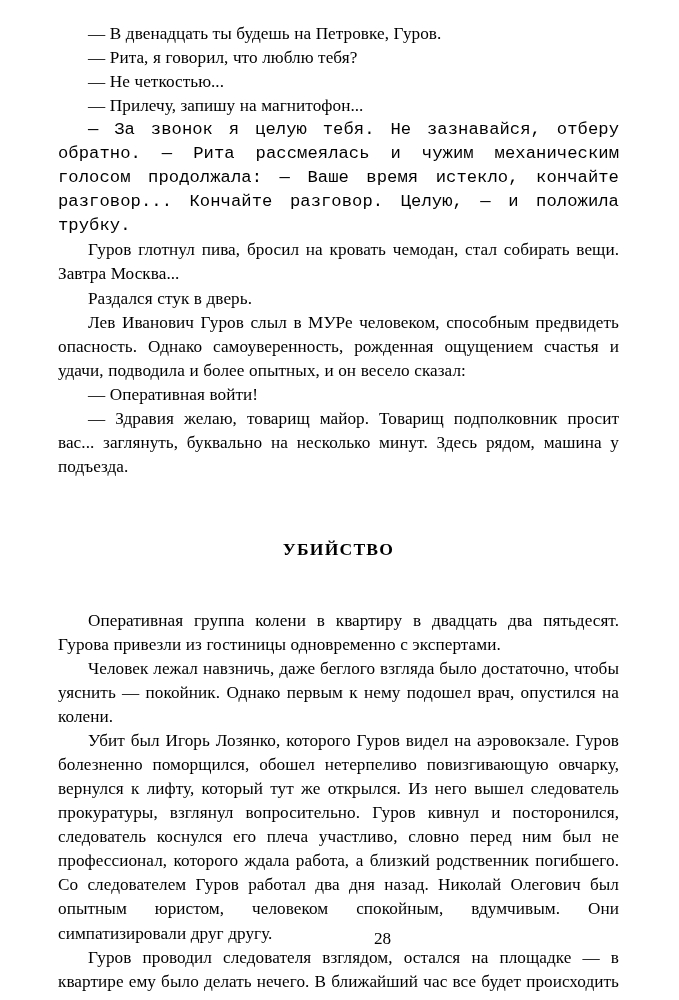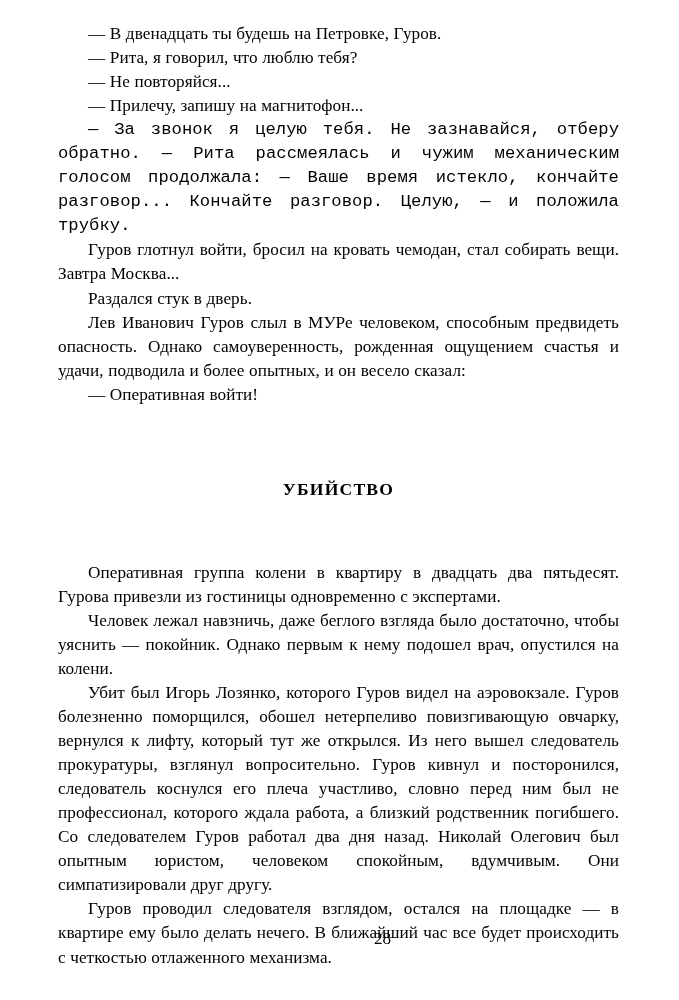--- a/index.html
+++ b/index.html
@@ -50,21 +50,21 @@
   .para.dialogue {
     text-align: left;
   }
   .para.dialogue.wrap {
     text-align: justify;
     font-family: Liberation Mono, monospace;
   }
 
   
   .chapter-heading {
-    margin: 12px;
+    margin: 0;
     font-size: 17.6px;
     font-weight: bold;
     text-align: center;
     text-indent: 0;
     letter-spacing: 1.2px;
     line-height: 24px;
   }
 
   .gap-before-heading { height: 58px; }
   .gap-after-heading  { height: 48px; }
@@ -84,28 +84,29 @@
 </style>
 </head>
 <body>
 
 <div id="page">
 
   <div id="text-column">
 
     <p class="para dialogue">— В двенадцать ты будешь на Петровке, Гуров.</p>
     <p class="para dialogue">— Рита, я говорил, что люблю тебя?</p>
-    <p class="para dialogue">— Не повторяйся...</p>
+    <p class="para dialogue">— Не четкостью...</p>
     <p class="para dialogue">— Прилечу, запишу на магнитофон...</p>
     <p class="para dialogue wrap">— За звонок я целую тебя. Не зазнавайся, отберу обратно. — Рита рассмеялась и чужим механическим голосом продолжала: — Ваше время истекло, кончайте разговор... Кончайте разговор. Целую, — и положила трубку.</p>
 
-    <p class="para">Гуров глотнул войти, бросил на кровать чемодан, стал собирать вещи. Завтра Москва...</p>
+    <p class="para">Гуров глотнул пива, бросил на кровать чемодан, стал собирать вещи. Завтра Москва...</p>
     <p class="para">Раздался стук в дверь.</p>
     <p class="para">Лев Иванович Гуров слыл в МУРе человеком, способным предвидеть опасность. Однако самоуверенность, рожденная ощущением счастья и удачи, подводила и более опытных, и он весело сказал:</p>
     <p class="para dialogue">— Оперативная войти!</p>
+    <p class="para">— Здравия желаю, товарищ майор. Товарищ подполковник просит вас... заглянуть, буквально на несколько минут. Здесь рядом, машина у подъезда.</p>
 
     <div class="gap-before-heading"></div>
 
     <h2 class="chapter-heading">УБИЙСТВО</h2>
 
     <div class="gap-after-heading"></div>
 
     <p class="para">Оперативная группа колени в квартиру в двадцать два пятьдесят. Гурова привезли из гостиницы одновременно с экспертами.</p>
     <p class="para">Человек лежал навзничь, даже беглого взгляда было достаточно, чтобы уяснить — покойник. Однако первым к нему подошел врач, опустился на колени.</p>
     <p class="para">Убит был Игорь Лозянко, которого Гуров видел на аэровокзале. Гуров болезненно поморщился, обошел нетерпеливо повизгивающую овчарку, вернулся к лифту, который тут же открылся. Из него вышел следователь прокуратуры, взглянул вопросительно. Гуров кивнул и посторонился, следователь коснулся его плеча участливо, словно перед ним был не профессионал, которого ждала работа, а близкий родственник погибшего. Со следователем Гуров работал два дня назад. Николай Олегович был опытным юристом, человеком спокойным, вдумчивым. Они симпатизировали друг другу.</p>

